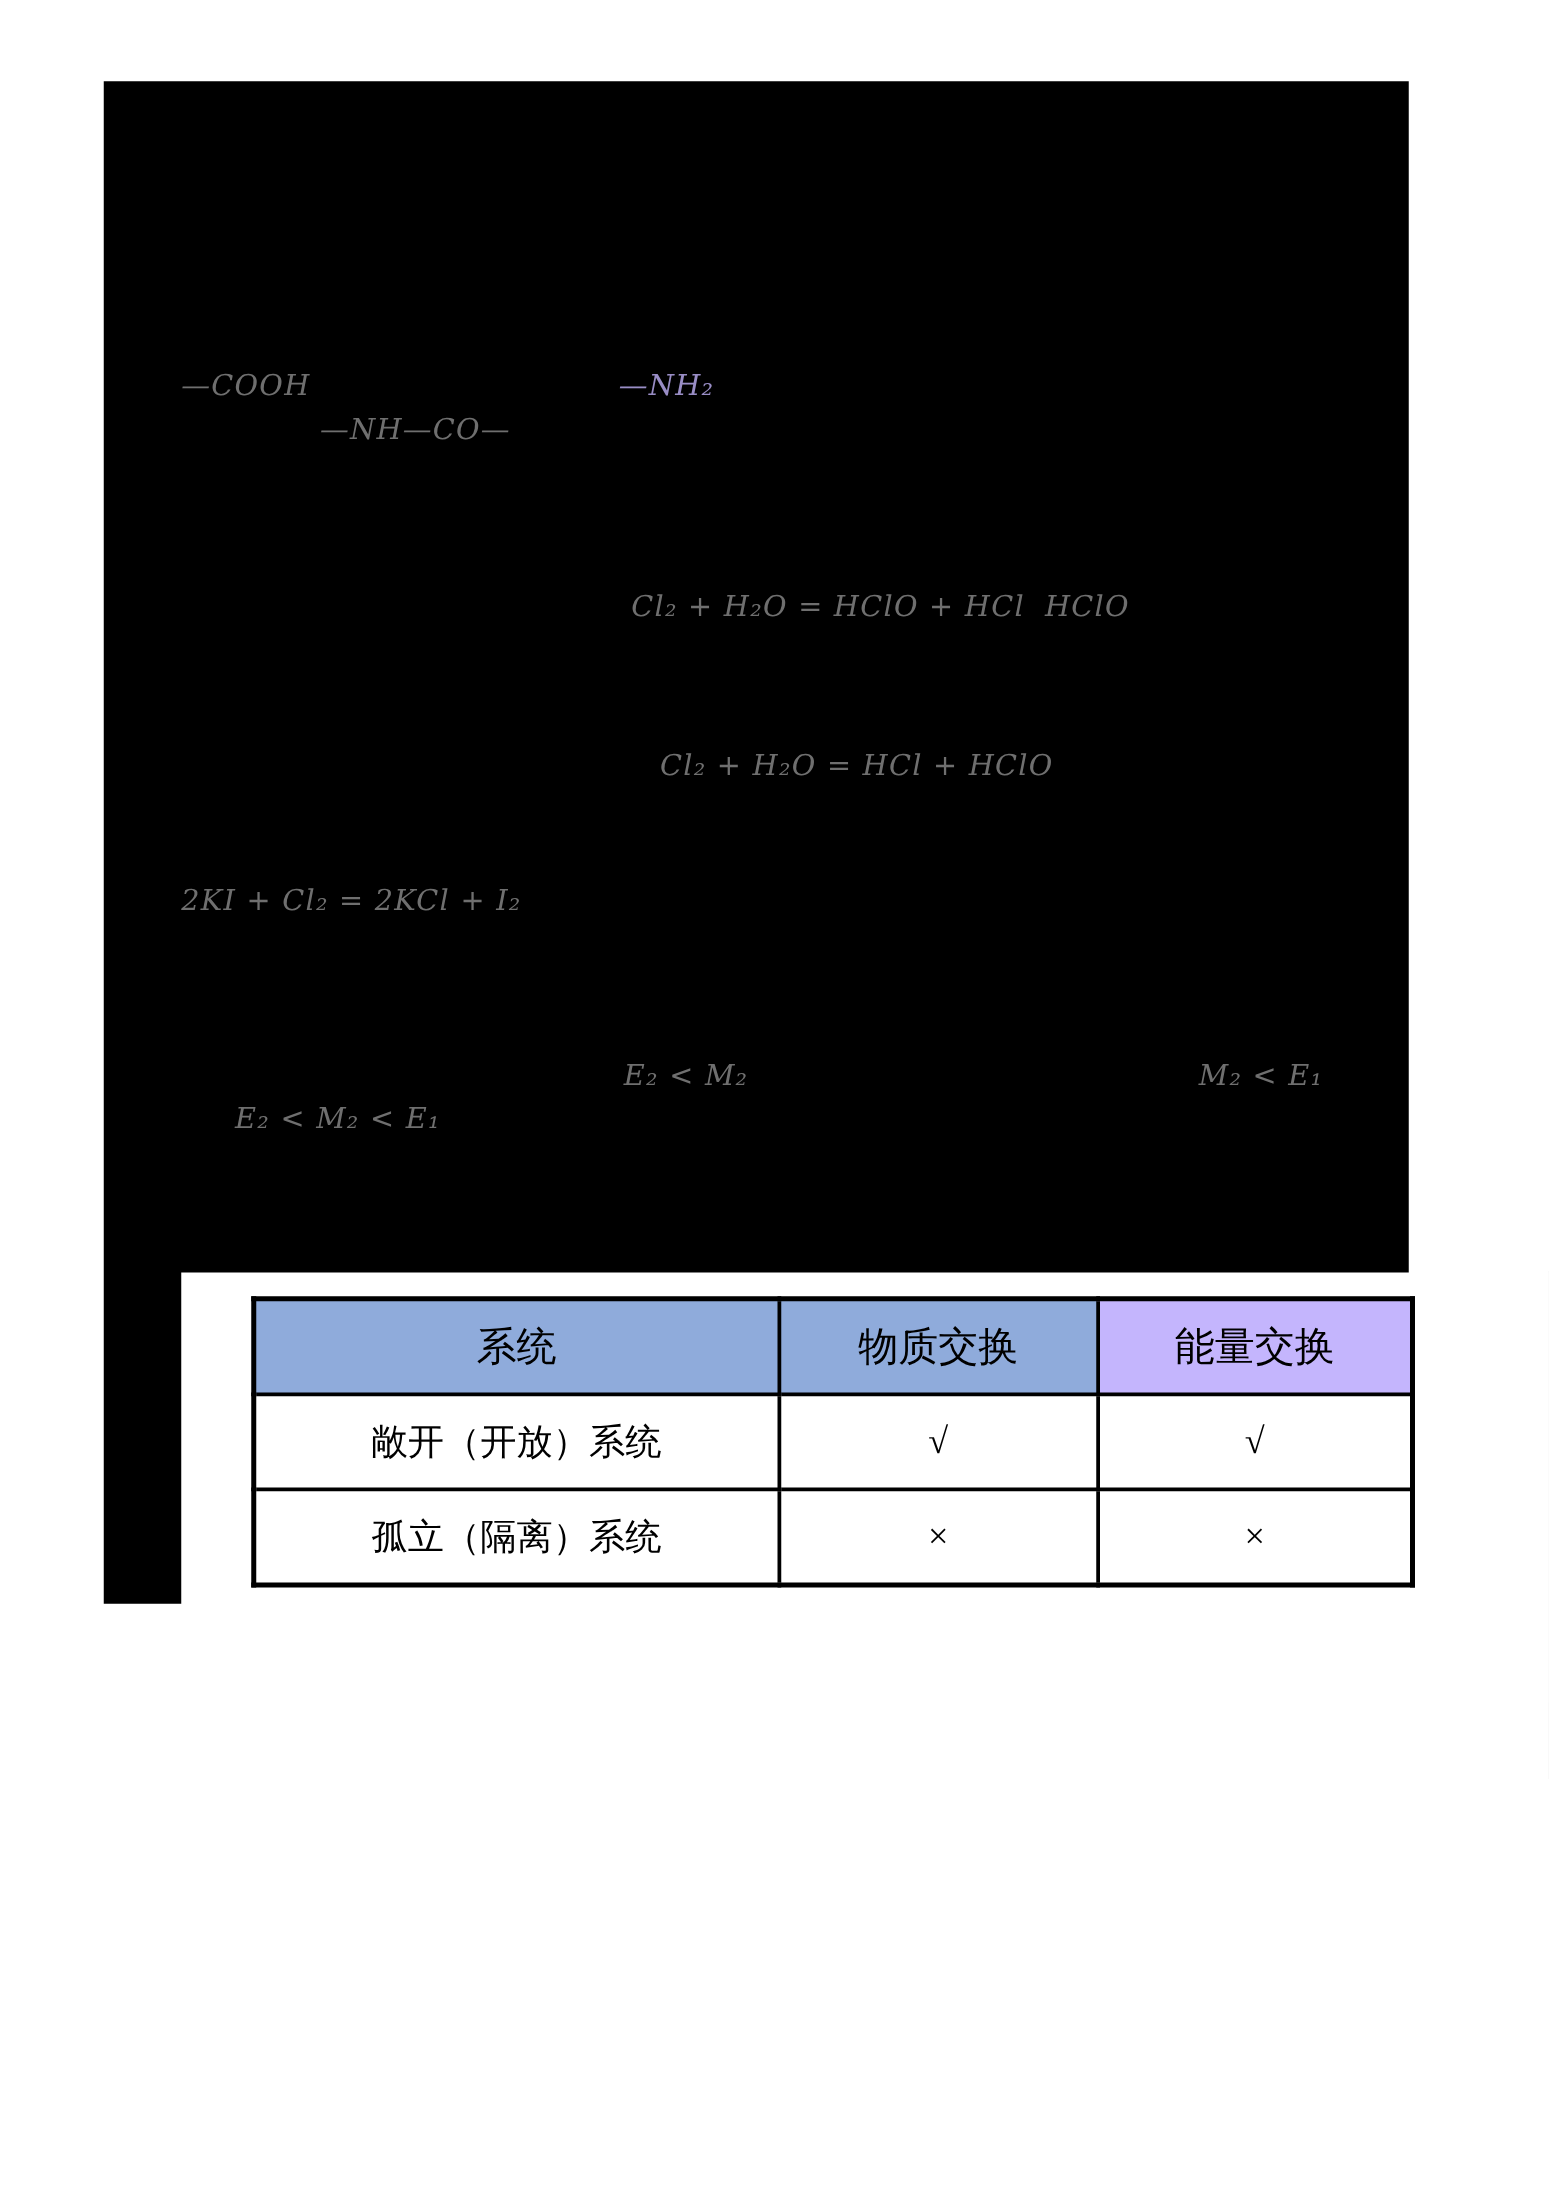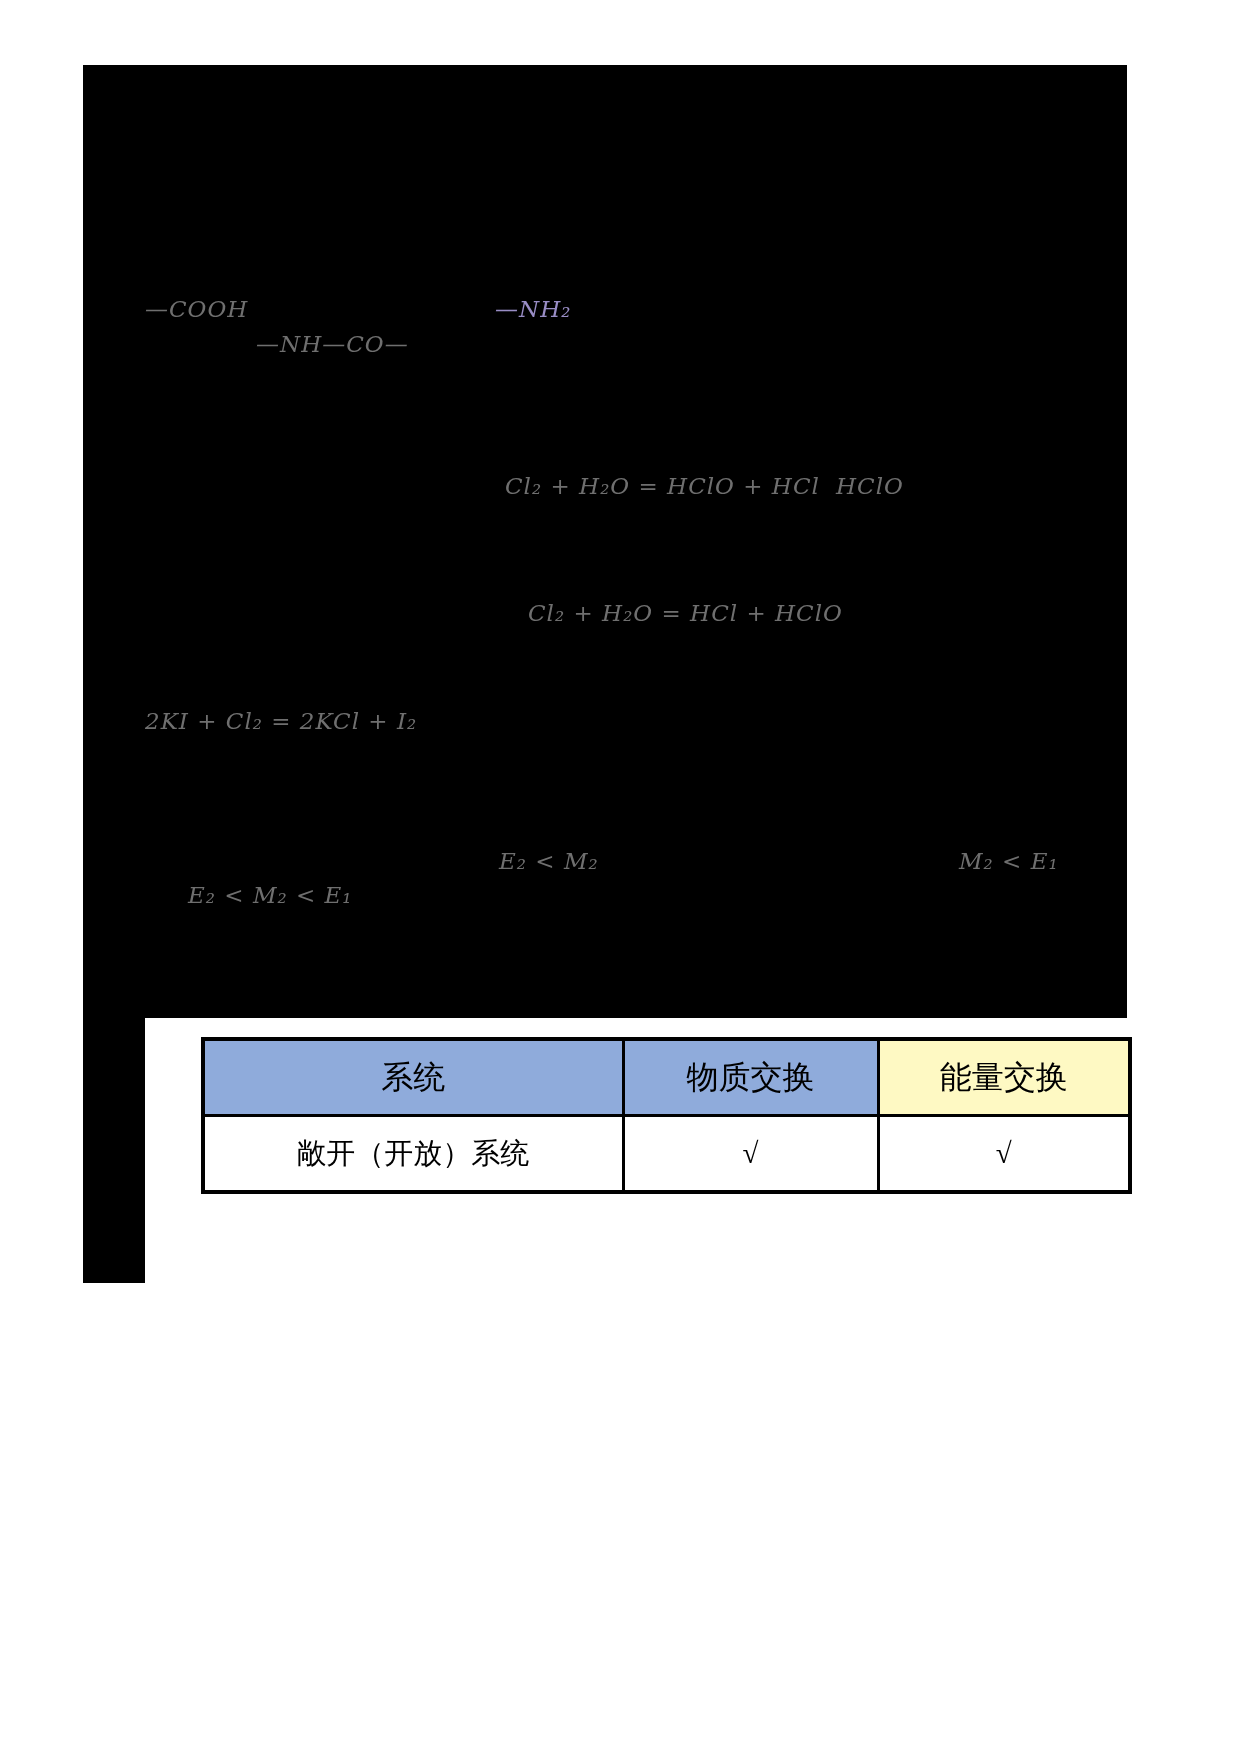--- a/index.html
+++ b/index.html
@@ -100,26 +100,31 @@
     <table class="systems-table">
       <colgroup>
         <col class="col-system">
         <col class="col-matter">
         <col class="col-energy">
       </colgroup>
       <thead>
         <tr>
           <th class="header-cell" style="background: rgb(143, 171, 219);">系统</th>
           <th class="header-cell" style="background: rgb(143, 171, 219);">物质交换</th>
-          <th class="header-cell" style="background: #fef9c3;">能量交换</th>
+          <th class="header-cell" style="background: #c4b5fd;">能量交换</th>
         </tr>
       </thead>
       <tbody>
         <tr>
           <td>敞开（开放）系统</td>
           <td class="mark">√</td>
           <td class="mark">√</td>
         </tr>
+        <tr>
+          <td>孤立（隔离）系统</td>
+          <td class="mark">×</td>
+          <td class="mark">×</td>
+        </tr>
       </tbody>
     </table>
   </div>
 
 </div>
 
 </body></html>

